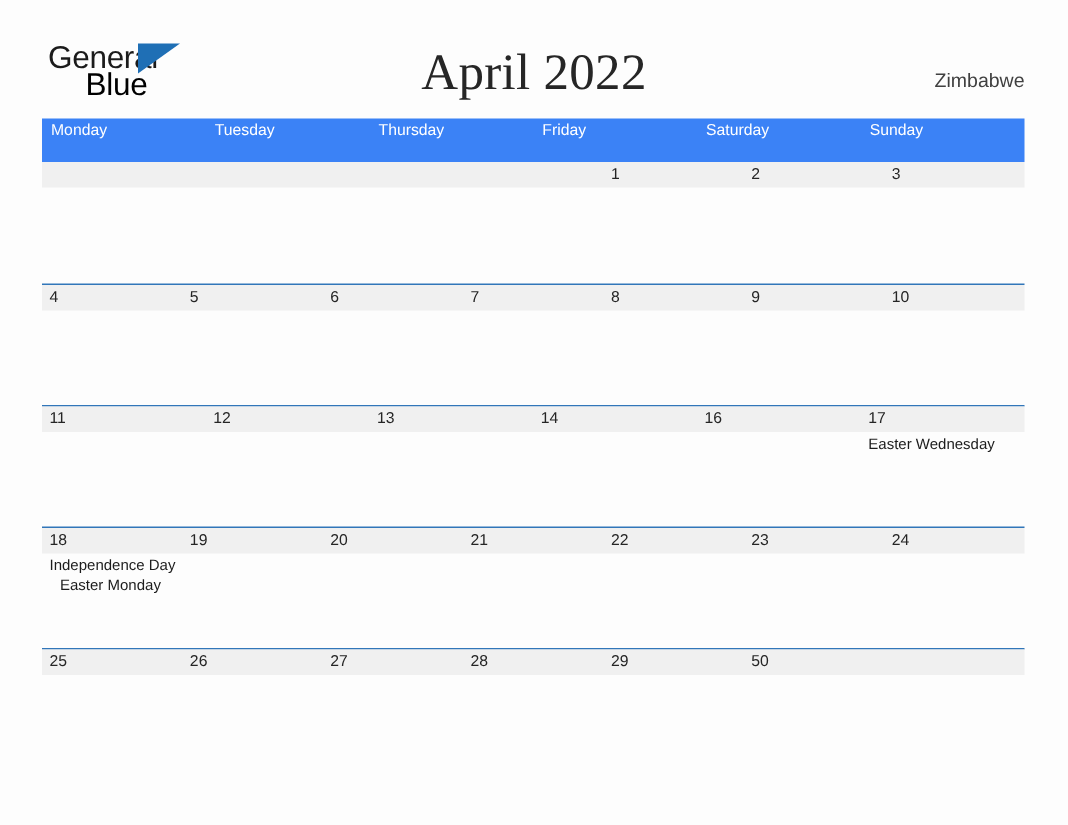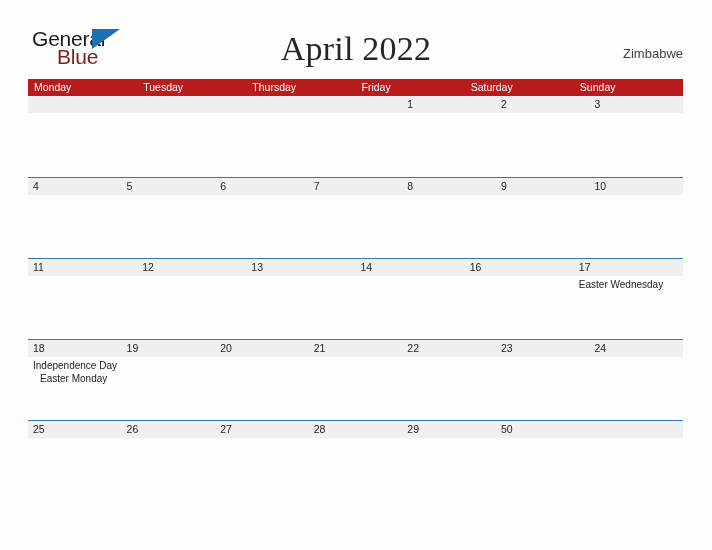--- a/index.html
+++ b/index.html
@@ -44,21 +44,21 @@
     letter-spacing: -0.2px;
     color: #1b1b1b;
     font-family: "Liberation Sans", sans-serif;
   }
   .logo-blue {
     position: absolute;
     left: 25px;
     top: 18px;
     font-size: 21px;
     letter-spacing: -0.2px;
-    color: #7f1d1d;
+    color: #000000;
     font-family: "Liberation Sans", sans-serif;
   }
   .logo-triangle {
     position: absolute;
     left: 60px;
     top: 2px;
     width: 0;
     height: 0;
     border-left: 28px solid #1f6fb5;
     border-bottom: 20px solid transparent;
@@ -88,22 +88,22 @@
   
   .calendar {
     position: absolute;
     left: 28px;
     top: 79px;
     width: 655px;
   }
 
   .weekdays {
     display: flex;
-    background: #b91c1c;
-    height: 17px;
+    background: #3b82f6;
+    height: 29px;
   }
   .weekday {
     flex: 1 1 0;
     color: #ffffff;
     font-size: 10.5px;
     line-height: 17px;
     padding-left: 6px;
     box-sizing: border-box;
     font-family: "Liberation Sans", sans-serif;
     white-space: nowrap;

